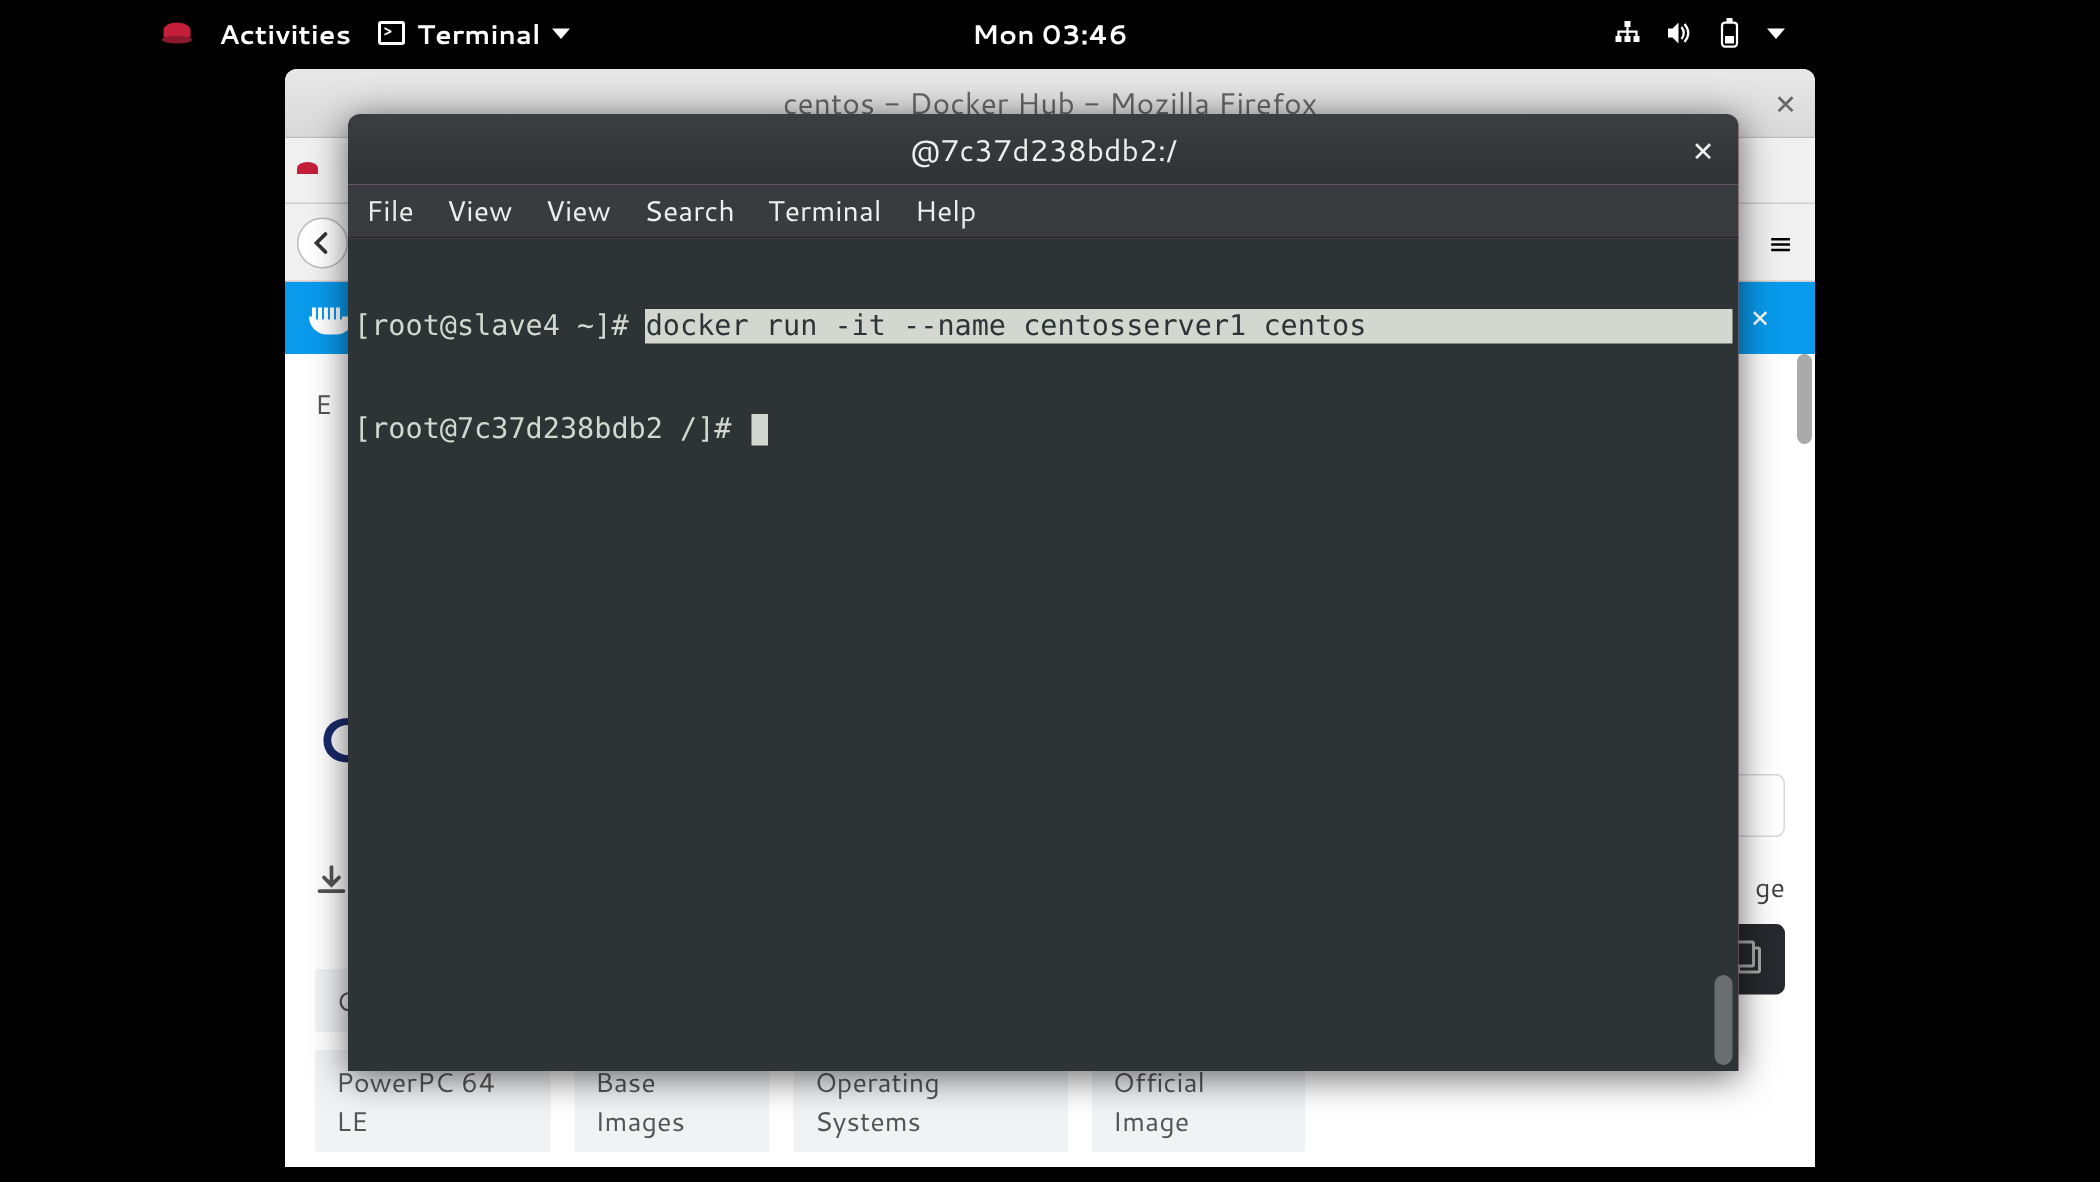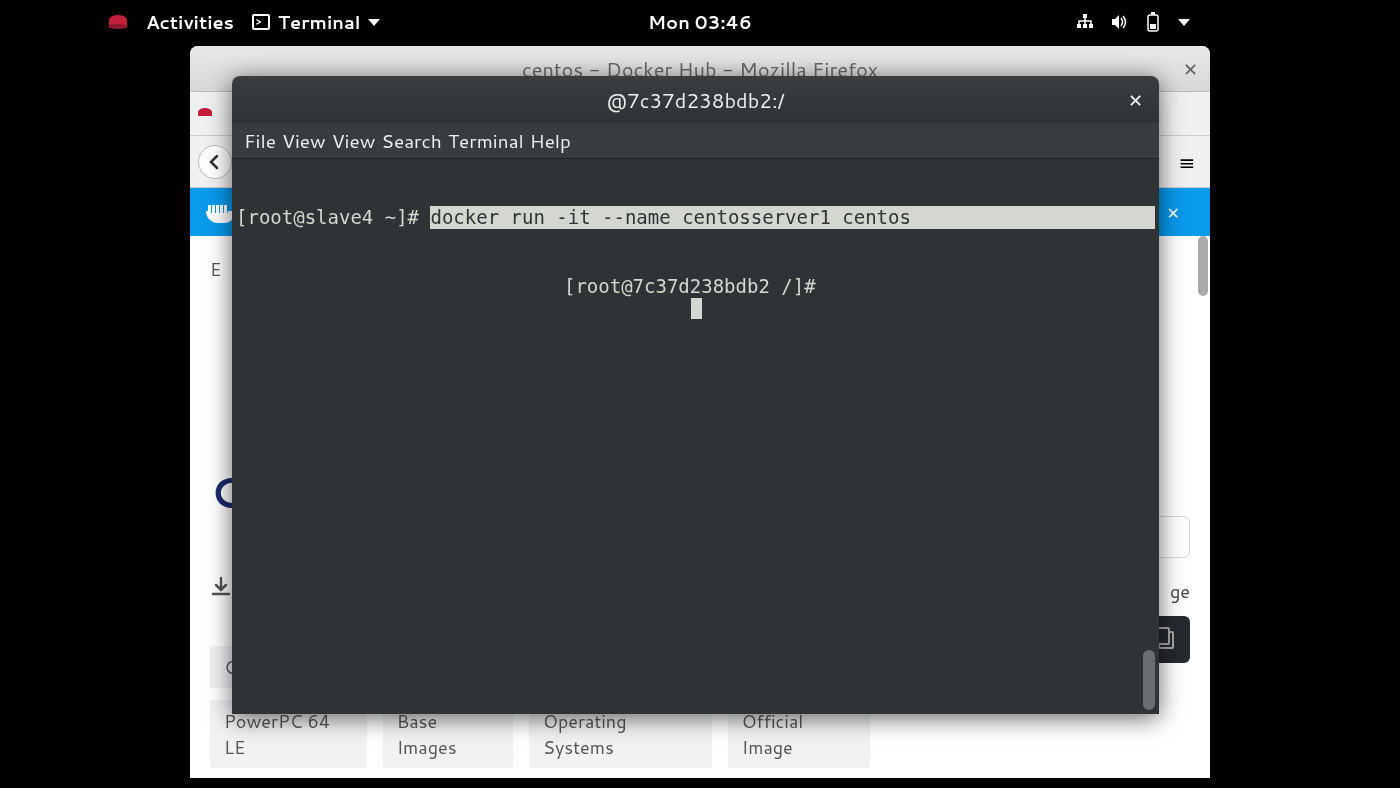--- a/index.html
+++ b/index.html
@@ -337,21 +337,21 @@
       right: 16px;
       color: #eee;
       font-size: 18px;
       cursor: pointer;
     }
     .term-menubar {
       height: 36px;
       background: #383c3e;
       display: flex;
       align-items: center;
-      gap: 6px;
+      gap: 22px;
       padding: 0 12px;
       color: #eee;
       font-size: 19px;
       border-bottom: 1px solid #222;
     }
     .term-menu-item {
       cursor: pointer;
     }
     .term-body {
       flex: 1;
@@ -372,21 +372,20 @@
     }
     .highlighted-cmd {
       background: #d3d7cf;
       color: #2e3436;
       flex: 1;
       padding-left: 0;
     }
     .term-line2 {
       display: flex;
       align-items: center;
-      flex-direction: column;
     }
     .cursor-block {
       display: inline-block;
       width: 11px;
       height: 21px;
       background: #d3d7cf;
       margin-left: 2px;
     }
     .i-beam {
       position: absolute;

